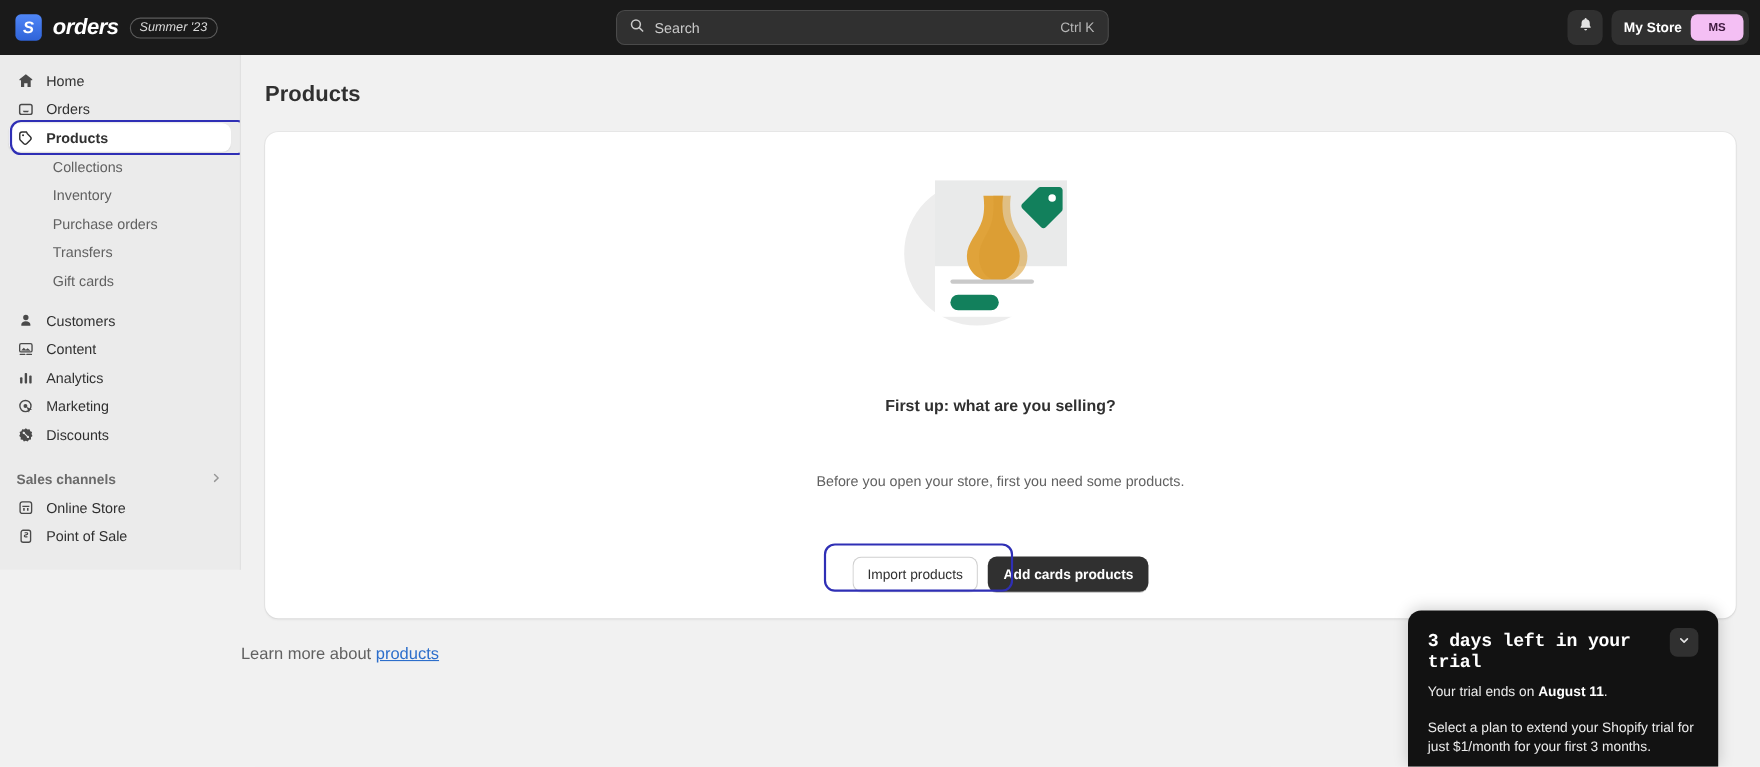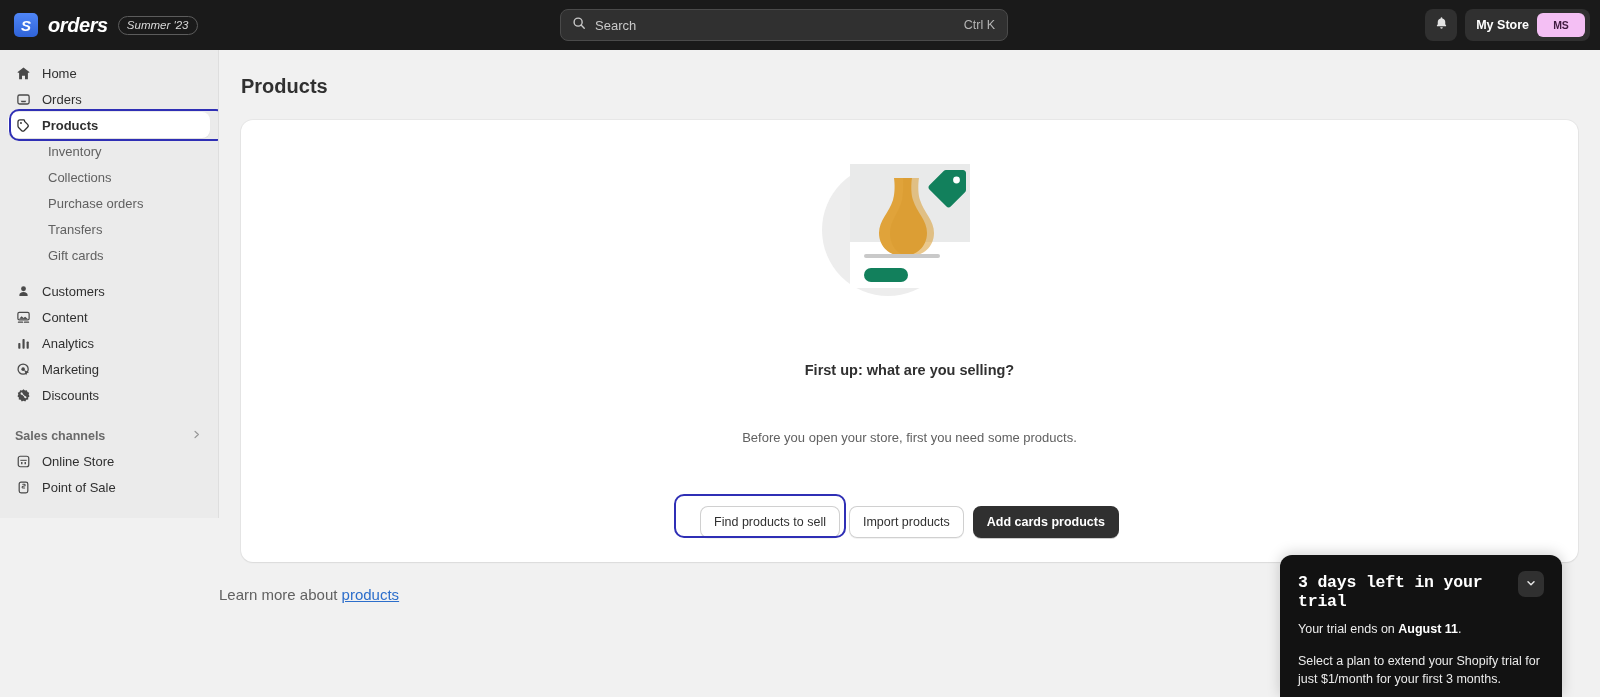--- a/index.html
+++ b/index.html
@@ -255,24 +255,24 @@
         <path d="M8.6 2.1H4.3A2.2 2.2 0 0 0 2.1 4.3v4.3c0 .6.24 1.15.64 1.56l3.1 3.1a2.2 2.2 0 0 0 3.11 0l3.4-3.4a2.2 2.2 0 0 0 0-3.11l-3.1-3.1A2.2 2.2 0 0 0 8.6 2.1z"></path>
         <circle cx="5.3" cy="5.3" r="1" fill="#303030" stroke="none"></circle>
       </svg>
     </span>
     <span>Products</span>
     <span class="focus-ring"></span>
   </div>
 
   <div class="subnav">
     <div class="sub-row">
+      <span>Collections</span>
+    </div>
+    <div class="sub-row">
       <span>Inventory</span>
-    </div>
-    <div class="sub-row">
-      <span>Collections</span>
     </div>
     <div class="sub-row">
       <span>Purchase orders</span>
     </div>
     <div class="sub-row">
       <span>Transfers</span>
     </div>
     <div class="sub-row">
       <span>Gift cards</span>
     </div>
@@ -408,21 +408,20 @@
         <circle cx="156.5" cy="36" r="3.4" fill="#ffffff"></circle>
         <rect x="64" y="110" width="76" height="4" rx="2" fill="#c9c9c9"></rect>
         <rect x="64" y="124" width="44" height="14" rx="7" fill="#12805c"></rect>
       </svg>
     </div>
 
     <div class="empty-title">First up: what are you selling?</div>
     <div class="empty-sub">Before you open your store, first you need some products.</div>
 
     <div class="btn-row">
-      <div class="btn btn-secondary">Find products to sell</div>
       <div class="btn btn-secondary">Import products</div>
       <div class="btn btn-primary">Add cards products</div>
       <span class="btn-focus-ring"></span>
     </div>
   </div>
 
   <div class="learn">
     <span>Learn more about </span><a>products</a>
   </div>
 </div>

